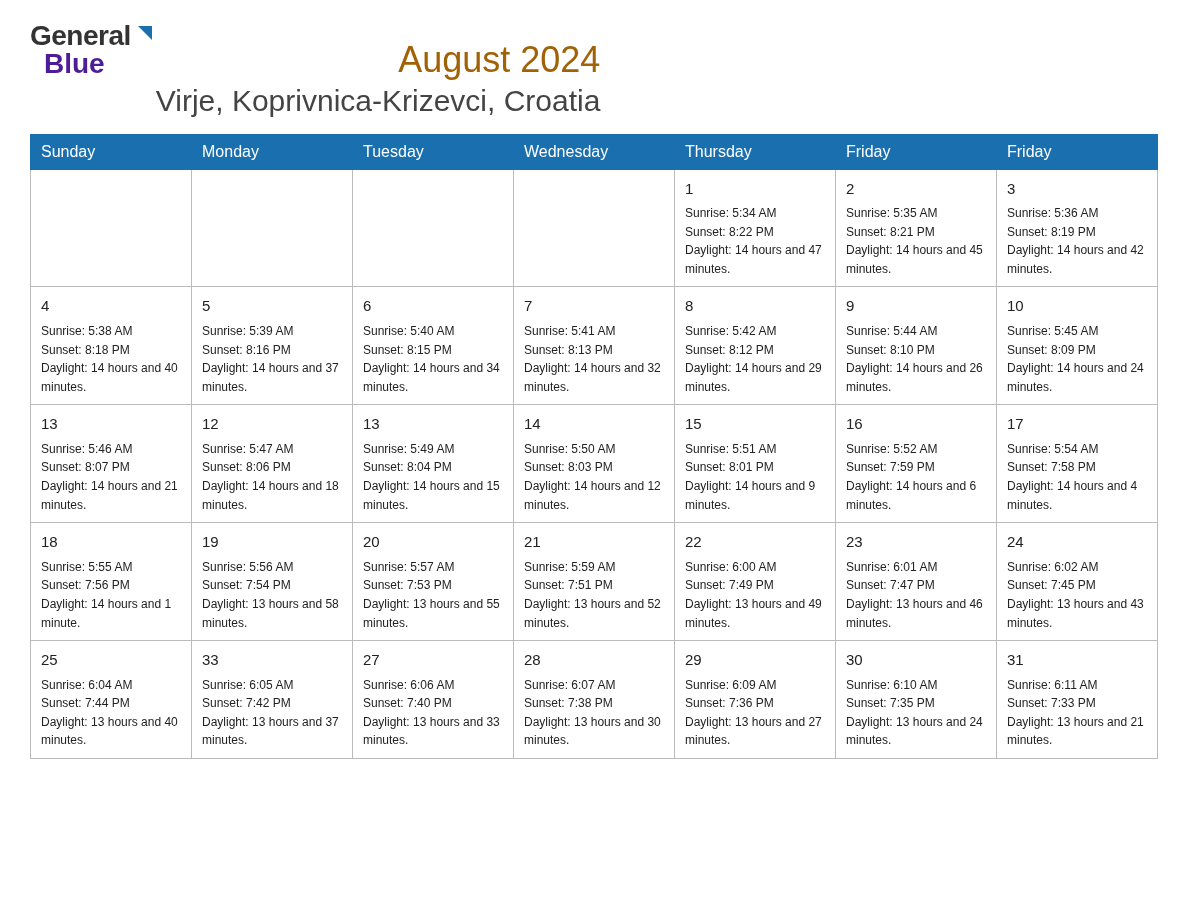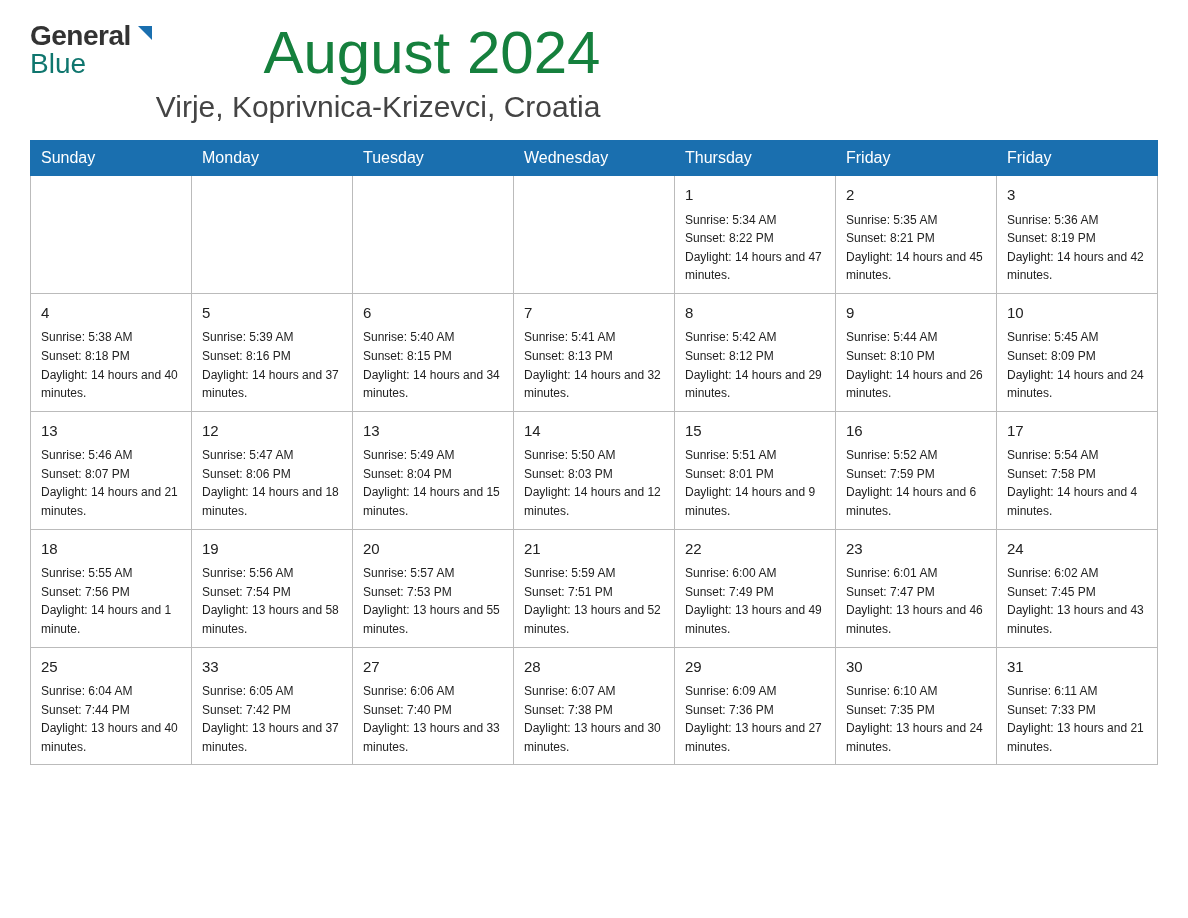--- a/index.html
+++ b/index.html
@@ -13,24 +13,25 @@
     .header-area {
       display: flex;
       justify-content: flex-start;
       align-items: flex-start;
       margin-bottom: 16px;
     }
     .title-area {
       text-align: right;
     }
     .month-title {
-      font-size: 60px;
+      font-size: 36px;
       font-weight: normal;
-      color: #15803d;
+      color: #a16207;
       line-height: 1.1;
+      margin-top: 20px;
     }
     .location {
       font-size: 30px;
       color: #444;
       margin-top: 4px;
     }
     .calendar-table {
       width: 100%;
       border-collapse: collapse;
       border: 1px solid #7f1d1d;
@@ -86,23 +87,23 @@
     .logo-arrow {
       display: inline-block;
       margin-left: 3px;
       margin-top: -6px;
     }
     .logo-arrow svg {
       display: block;
     }
     .logo-blue-text {
       font-size: 28px;
-      font-weight: normal;
-      color: #0f766e;
-      margin-left: 0;
+      font-weight: bold;
+      color: #4c1d95;
+      margin-left: 14px;
     }
     .logo-blue-row {
       display: flex;
       align-items: center;
       margin-top: -4px;
     }
   </style>
 </head>
 <body>
 

